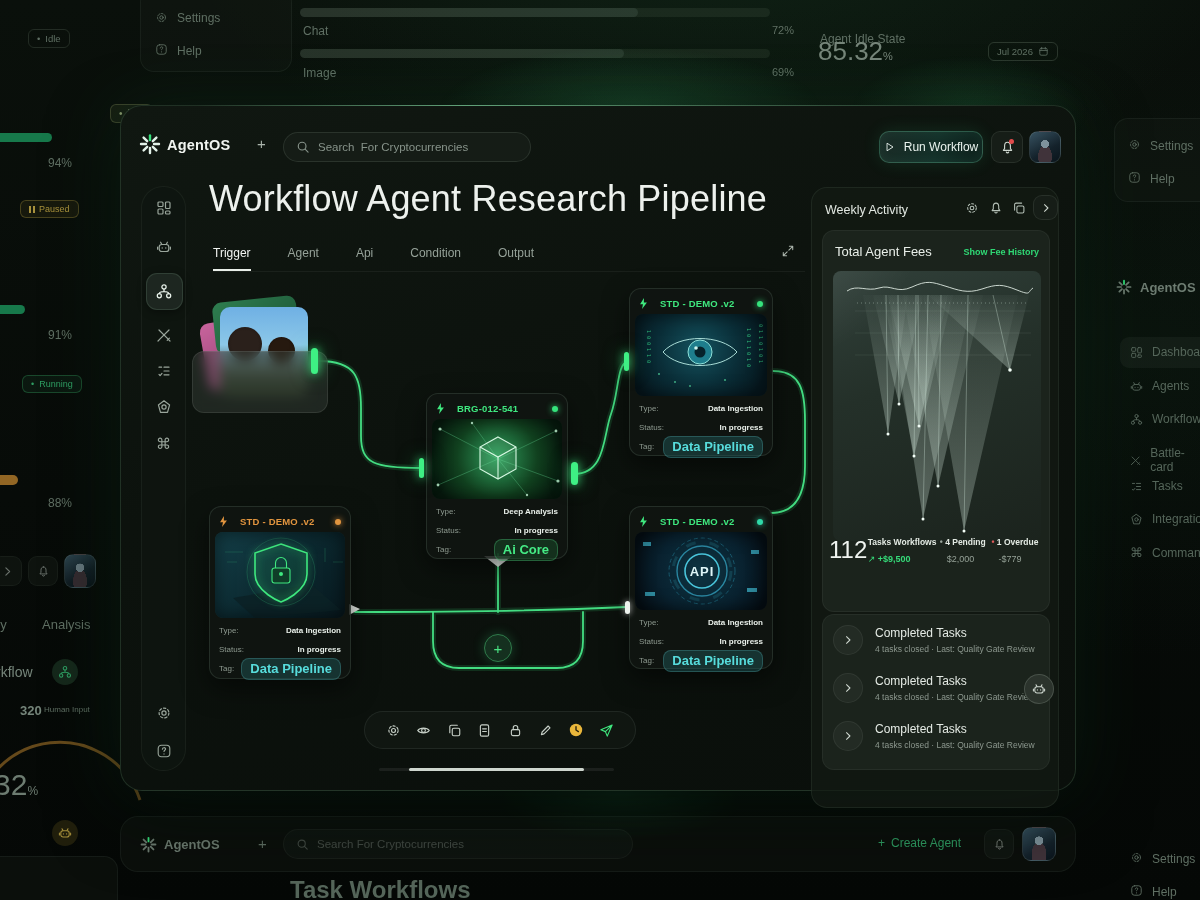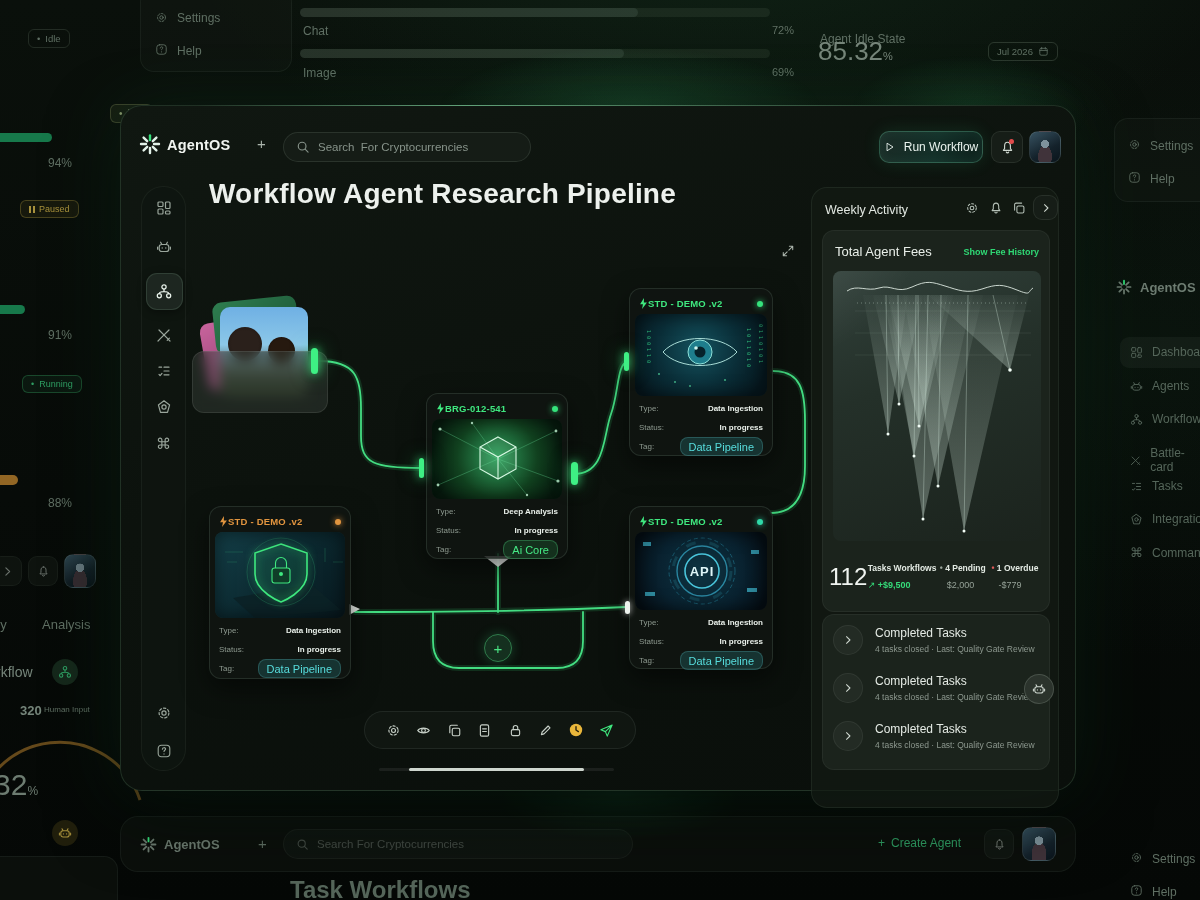--- a/index.html
+++ b/index.html
@@ -43,29 +43,29 @@
     linear-gradient(150deg,#375261,#14222b 60%,#0a141b)}
 
   .rail{position:absolute;left:20px;top:80px;width:45px;height:585px;border-radius:22px;background:rgba(15,21,16,.75);border:1px solid rgba(150,175,155,.08);display:block}
   .rail .it{position:absolute;left:50%;transform:translateX(-50%);color:#9aa69c;width:16px;height:16px}
   .rail .act{position:absolute;left:4px;width:37px;height:37px;border-radius:11px;background:#1d2620;border:1px solid rgba(170,220,185,.14);box-shadow:0 2px 8px rgba(0,0,0,.4)}
 
   .tab{font-size:12px;color:#95a198;padding-bottom:9px;cursor:pointer}
   .tab.on{color:#f2f5f2;border-bottom:2px solid #e9efe9}
 
   .node{position:absolute;background:rgba(16,21,17,.86);border:1px solid rgba(150,180,160,.16);border-radius:12px;box-shadow:0 10px 26px rgba(0,0,0,.5);padding:5px;z-index:5}
-  .nhead{display:flex;align-items:center;gap:0;padding:4px 4px 5px;font-weight:bold;font-size:9.5px;letter-spacing:.2px}
+  .nhead{display:flex;align-items:center;gap:12px;padding:4px 4px 5px;font-weight:bold;font-size:9.5px;letter-spacing:.2px}
   .ndot{margin-left:auto;width:6px;height:6px;border-radius:50%}
   .nimg{position:relative;border-radius:8px;overflow:hidden}
   .nimg::after{content:"";position:absolute;inset:0;box-shadow:inset 0 0 18px rgba(0,0,0,.55);border-radius:8px}
   .nrows{padding:3px 4px 0}
   .nrow{display:flex;justify-content:space-between;align-items:center;height:19px}
   .nlab{font-size:8px;color:#8d998f}
   .nval{font-size:8px;font-weight:bold;color:#e8efe9}
-  .pill{font-size:11px;font-weight:normal;padding:2.5px 8px;border-radius:8px}
+  .pill{font-size:13px;font-weight:bold;padding:2.5px 8px;border-radius:8px}
   .pill.teal{color:#57dcdc;background:rgba(32,88,90,.45);border:1px solid rgba(90,190,190,.28)}
   .pill.green{color:#45ea85;background:rgba(28,88,48,.42);border:1px solid rgba(80,210,130,.32)}
   .nub{position:absolute;border-radius:4px;background:#3ef084;box-shadow:0 0 10px rgba(62,240,132,.9),0 0 20px rgba(62,240,132,.5);z-index:6}
   .wnub{position:absolute;border-radius:3px;background:#eef3ee;box-shadow:0 0 6px rgba(255,255,255,.7);z-index:6}
 
   .toolbar{position:absolute;display:flex;align-items:center;justify-content:space-between;background:rgba(17,23,18,.95);border:1px solid rgba(180,200,185,.10);border-radius:21px;padding:0 17px;z-index:7}
   .tbi{width:22px;height:22px;display:flex;align-items:center;justify-content:center;color:#c7d0c8;cursor:pointer}
 
   .weekly{position:absolute;left:690px;top:81px;width:248px;height:621px;border-radius:16px;background:rgba(19,26,20,.72);border:1px solid rgba(170,195,175,.09);z-index:6}
   .wcard{position:absolute;background:#1b231c;border:1px solid rgba(180,205,185,.07);border-radius:12px}
@@ -444,21 +444,28 @@
         </svg>
       <div class="it" style="top:248px;font-size:15px;text-align:center;width:16px;height:16px">⌘</div>
       <svg class="ic it" style="top:518px;width:16px;height:16px">
           <use href="#i-gear"></use>
         </svg>
       <svg class="ic it" style="top:556px;width:16px;height:16px">
           <use href="#i-helpbox"></use>
         </svg>
     </div>
 
-    <div class="abs" style="left:88px;top:72px;font-size:28px;font-weight:700;letter-spacing:.2px;color:#edf1ed">Workflow Agent Research Pipeline</div>
+    <div class="abs" style="left:88px;top:72px;font-size:36px;font-weight:400;letter-spacing:.2px;color:#edf1ed">Workflow Agent Research Pipeline</div>
+    <div class="abs" style="left:92px;top:140px;display:flex;gap:37px;border-bottom:1px solid rgba(220,235,225,.06);width:592px">
+      <div class="tab on">Trigger</div>
+      <div class="tab">Agent</div>
+      <div class="tab">Api</div>
+      <div class="tab">Condition</div>
+      <div class="tab">Output</div>
+    </div>
     <svg class="ic abs" style="left:660px;top:138px;width:14px;height:14px;color:#aab4ab">
         <use href="#i-expand"></use>
       </svg>
 
     <svg class="abs" style="left:0;top:0;width:956px;height:686px;z-index:4;pointer-events:none" viewBox="0 0 956 686">
       <g fill="none">
         <g stroke="#3ae87f" stroke-width="6" opacity=".14" stroke-linecap="round">
           <path d="M198 255 C235 255 240 272 240 302 L240 330 C240 358 254 362 300 362"></path>
           <path d="M453 368 C485 368 482 330 490 308 C498 286 496 256 507 256"></path>
           <path d="M652 265 C680 265 684 285 684 315 L684 360 C684 392 672 407 650 407"></path>
@@ -791,21 +798,21 @@
                 <circle cx="105" cy="215" r="1.5"></circle>
                 <circle cx="90" cy="248" r="1.5"></circle>
                 <circle cx="131" cy="260" r="1.5"></circle>
                 <circle cx="177" cy="99" r="1.8"></circle>
             </g>
             <path d="M14 20 C24 13 34 21 46 17 S64 23 79 16 S99 11 112 15 S134 23 149 18 S169 13 184 19 S194 21 200 17" stroke="#e6f2ea" stroke-width="1" fill="none" opacity=".85"></path>
             <path d="M24 32 H196" stroke="#cfe3d6" stroke-width="1" stroke-dasharray="1 3" opacity=".4" fill="none"></path>
           </svg>
         </div>
 
-        <div class="abs" style="left:6px;top:332px;width:216px;display:flex;align-items:flex-end">
+        <div class="abs" style="left:6px;top:306px;width:216px;display:flex;align-items:center">
           <div style="font-size:24px;color:#f0f4f0;line-height:1.1;width:42px">112</div>
           <div style="width:78px">
             <div style="font-size:8.5px;font-weight:bold;color:#e3eae3">Tasks Workflows</div>
             <div style="font-size:9px;color:#35db79;margin-top:7px"><span>↗</span> <span style="font-weight:bold">+$9,500</span></div>
           </div>
           <div style="width:56px">
             <div style="font-size:8.5px;font-weight:bold;color:#e3eae3"><span style="color:#9aa59c">•</span> <span>4 Pending</span></div>
             <div style="font-size:9px;color:#94a096;margin-top:7px;padding-left:7px">$2,000</div>
           </div>
           <div style="width:58px">

